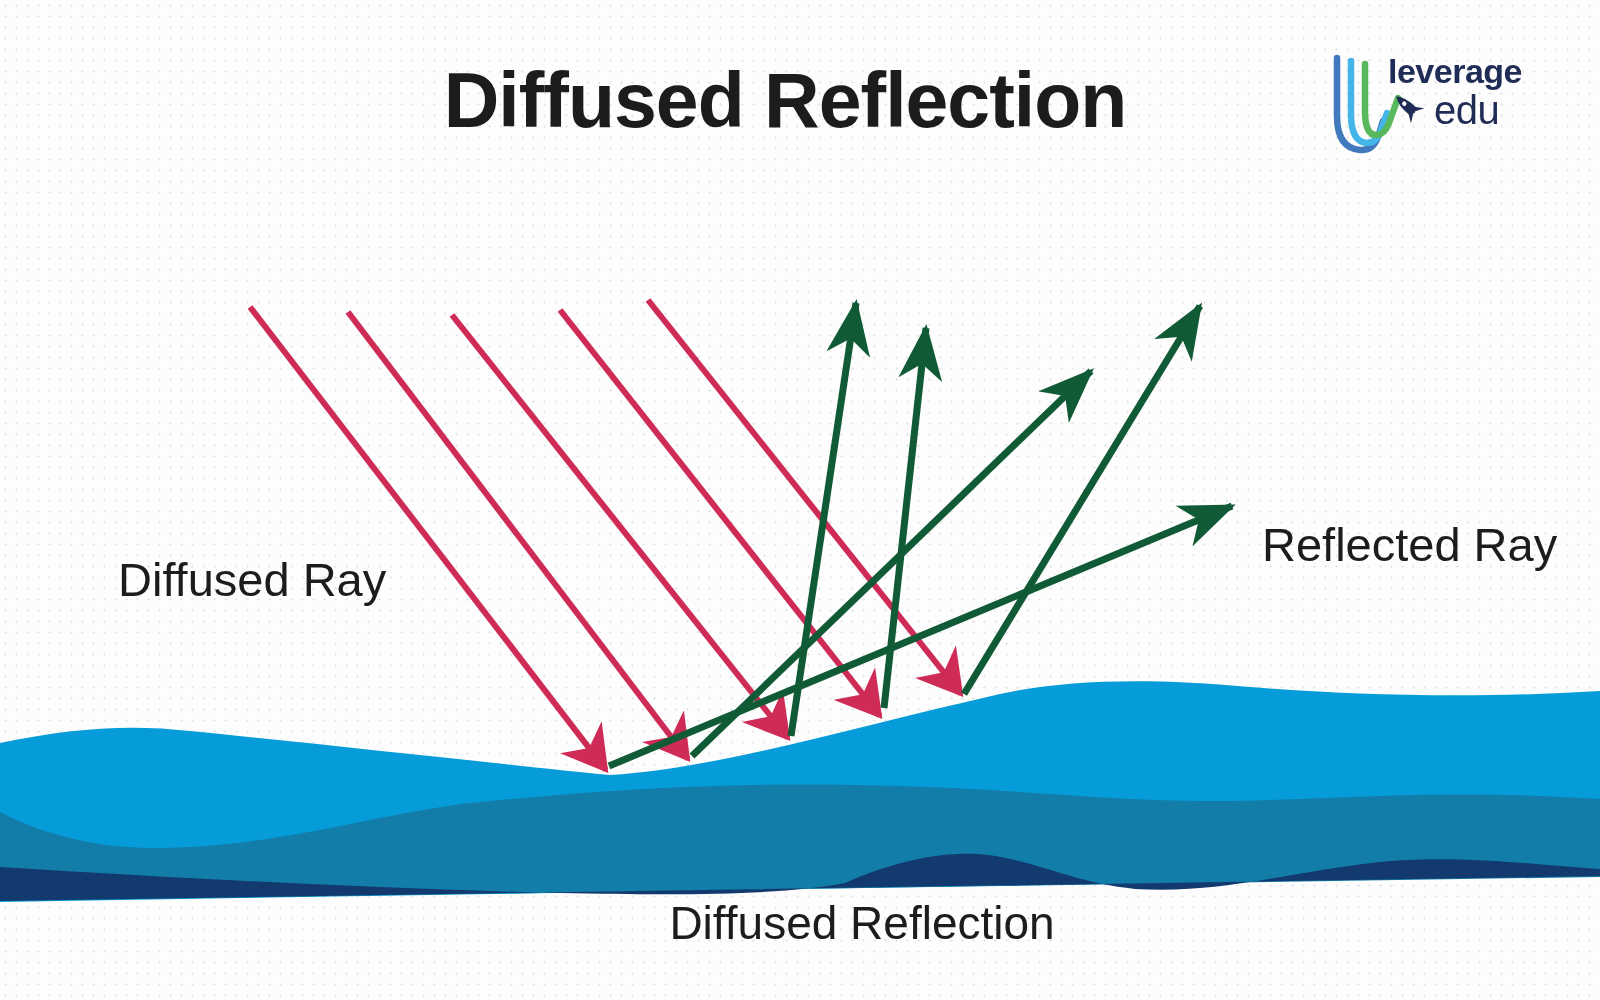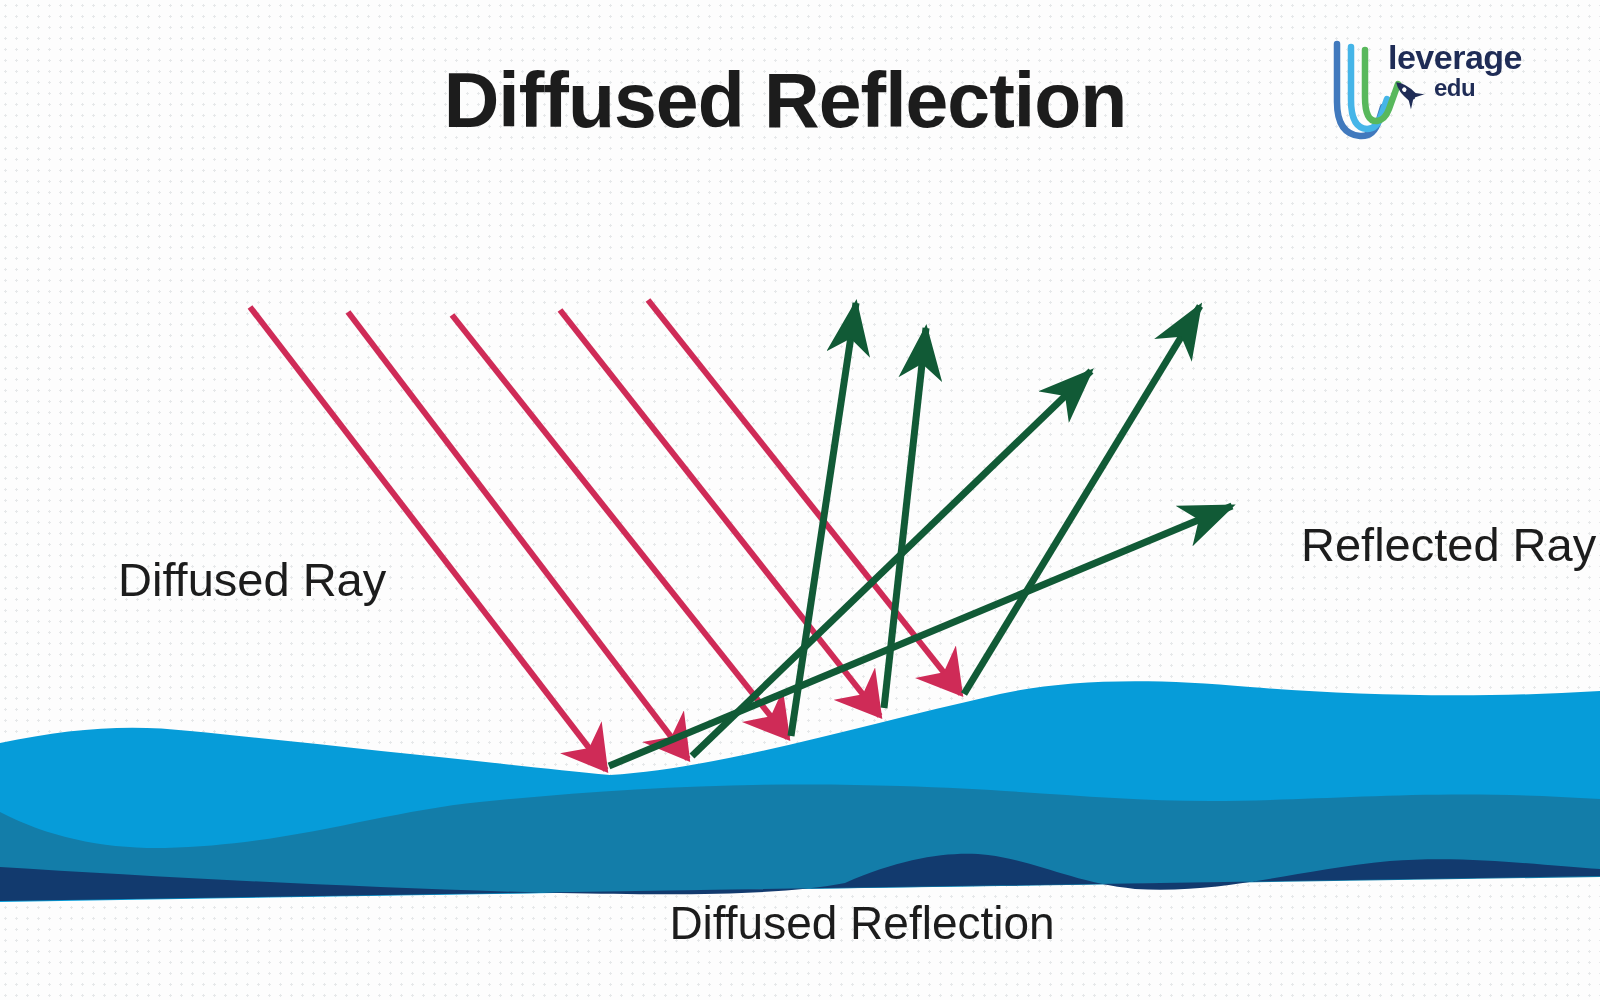--- a/index.html
+++ b/index.html
@@ -29,34 +29,34 @@
   .page-title{
     position:absolute;left:785px;top:56px;transform:translateX(-50%);
     font-size:77px;font-weight:800;letter-spacing:-1px;color:var(--text);
     white-space:nowrap;
   }
   .ray-label{
     position:absolute;font-size:47px;font-weight:400;color:var(--text);
     white-space:nowrap;
   }
   .label-incident{left:118px;top:552px;}
-  .label-reflected{left:1262px;top:517px;margin-left:39px;}
+  .label-reflected{left:1262px;top:517px;}
   .caption{
     position:absolute;left:862px;top:896px;transform:translateX(-50%);
     font-size:46px;font-weight:400;color:var(--text);white-space:nowrap;
   }
-  .logo{position:absolute;left:1300px;top:30px;width:280px;height:125px;}
+  .logo{position:absolute;left:1300px;top:44px;width:280px;height:125px;}
   .logo svg{position:absolute;left:0;top:0;overflow:visible;}
   .logo .wordmark{
     position:absolute;left:88px;top:8px;
     font-size:34px;font-weight:800;letter-spacing:-0.5px;color:var(--logo-navy);
   }
   .logo .suffix{
     position:absolute;left:134px;top:44px;
-    font-size:24px;font-weight:700;letter-spacing:-0.5px;color:var(--logo-navy);
+    font-size:40px;font-weight:400;letter-spacing:-0.5px;color:var(--logo-navy);
   }
 </style>
 </head>
 <body>
 
 <svg id="diagram" viewBox="0 0 1600 1000" xmlns="http://www.w3.org/2000/svg" aria-hidden="true">
   <defs>
     <marker id="arrow-red" viewBox="0 0 12 14" refX="11" refY="7" markerWidth="7.5" markerHeight="8.8" markerUnits="strokeWidth" orient="auto">
       <path d="M0,0 L12,7 L0,14 L3.6,7 Z" fill="var(--incident-ray)"></path>
     </marker>

